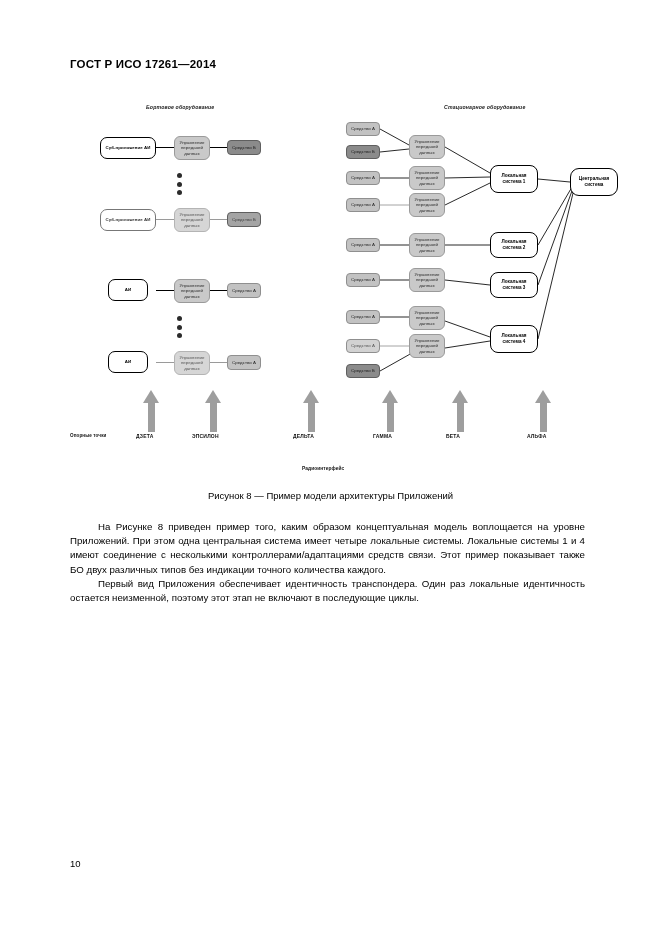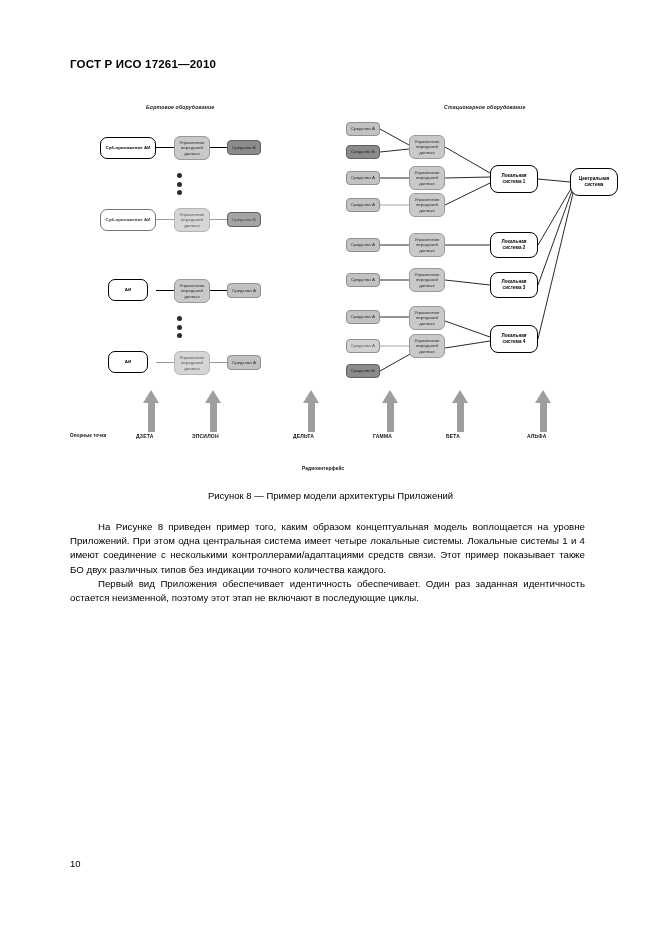--- a/index.html
+++ b/index.html
@@ -206,21 +206,21 @@
   .page-number {
     position: absolute;
     left: 70px;
     top: 858px;
     font-size: 9.5px;
   }
 </style>
 </head>
 <body>
 
-<div class="doc-header">ГОСТ Р ИСО 17261—2010</div>
+<div class="doc-header">ГОСТ Р ИСО 17261—2014</div>
 
 <div class="figure">
 
   <div class="fig-col-title title-onboard">Бортовое оборудование</div>
   <div class="fig-col-title title-fixed">Стационарное оборудование</div>
 
   <div class="line" style="left:86px; top:52px; width:18px;"></div>
   <div class="line" style="left:139px; top:52px; width:18px;"></div>
   <div class="line faint" style="left:86px; top:124px; width:18px;"></div>
   <div class="line faint" style="left:139px; top:124px; width:18px;"></div>
@@ -352,16 +352,16 @@
   </div>
   <div class="arrow-label" style="left:457px; top:338px;">АЛЬФА</div>
 
   <div class="radio-label" style="left:232px; top:371px;">Радиоинтерфейс</div>
 </div>
 
 <div class="caption">Рисунок 8 — Пример модели архитектуры Приложений</div>
 
 <div class="body-text">
   <p>На Рисунке 8 приведен пример того, каким образом концептуальная модель воплощается на уровне Приложений. При этом одна центральная система имеет четыре локальные системы. Локальные системы 1 и 4 имеют соединение с несколькими контроллерами/адаптациями средств связи. Этот пример показывает также БО двух различных типов без индикации точного количества каждого.</p>
-  <p>Первый вид Приложения обеспечивает идентичность обеспечивает. Один раз заданная идентичность остается неизменной, поэтому этот этап не включают в последующие циклы.</p>
+  <p>Первый вид Приложения обеспечивает идентичность транспондера. Один раз локальные идентичность остается неизменной, поэтому этот этап не включают в последующие циклы.</p>
 </div>
 
 <div class="page-number">10</div>
 
 </body></html>

